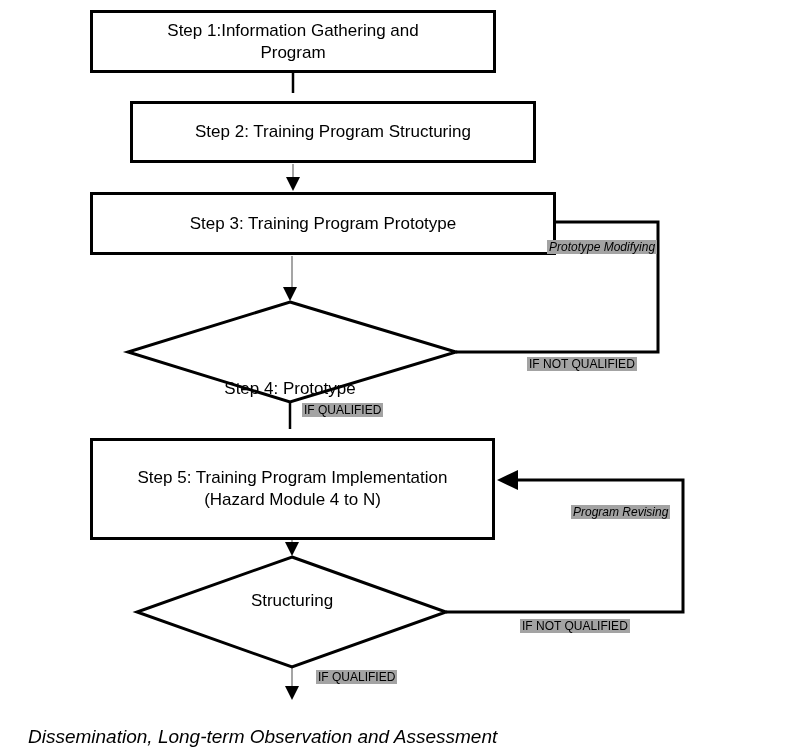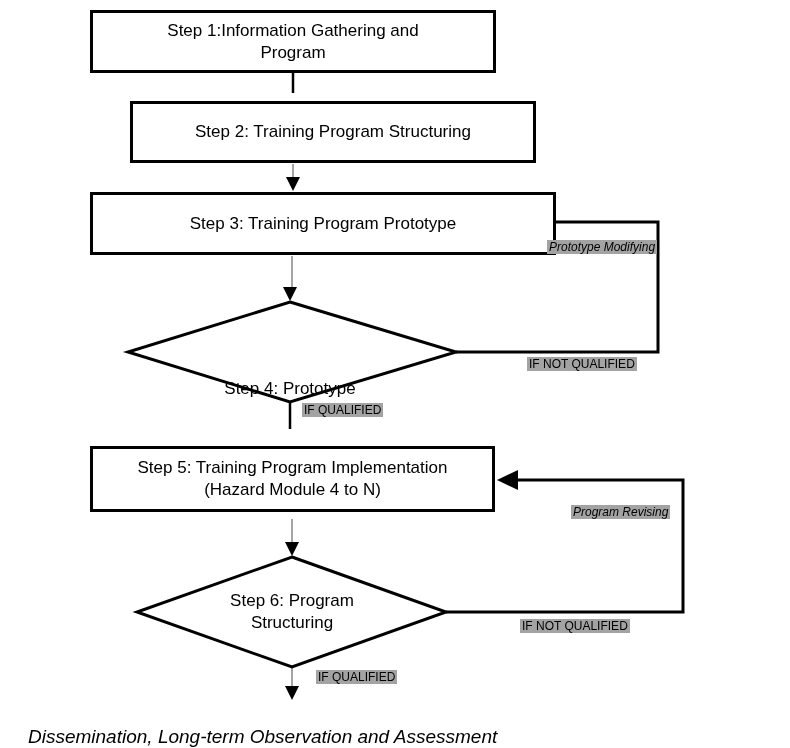--- a/index.html
+++ b/index.html
@@ -86,31 +86,30 @@
   </div>
 
   <div class="box" style="left:90px; top:101px; width:406px; height:62px;margin-left:40px;">
     <div>Step 2: Training Program Structuring</div>
   </div>
 
   <div class="box" style="left:90px; top:192px; width:466px; height:63px;">
     <div>Step 3: Training Program Prototype</div>
   </div>
 
-  <div class="box" style="left:90px; top:438px; width:405px; height:66px;margin-top:8px;">
+  <div class="box" style="left:90px; top:438px; width:405px; height:102px;">
     <div>Step 5: Training Program Implementation</div>
     <div>(Hazard Module 4 to N)</div>
   </div>
 
   <div class="diamond-label" style="left:190px; top:330px; width:200px;margin-top:48px;">
     <div>Step 4: Prototype</div>
   </div>
 
   <div class="diamond-label" style="left:192px; top:590px; width:200px;">
-    <div>Step 6: Program</div>
     <div>Structuring</div>
   </div>
 
   <div class="edge-label italic" style="left:547px; top:240px;">Prototype Modifying</div>
 
   <div class="edge-label" style="left:527px; top:357px;">IF NOT QUALIFIED</div>
 
   <div class="edge-label" style="left:302px; top:403px;">IF QUALIFIED</div>
 
   <div class="edge-label italic" style="left:571px; top:505px;text-align:right;">Program Revising</div>

